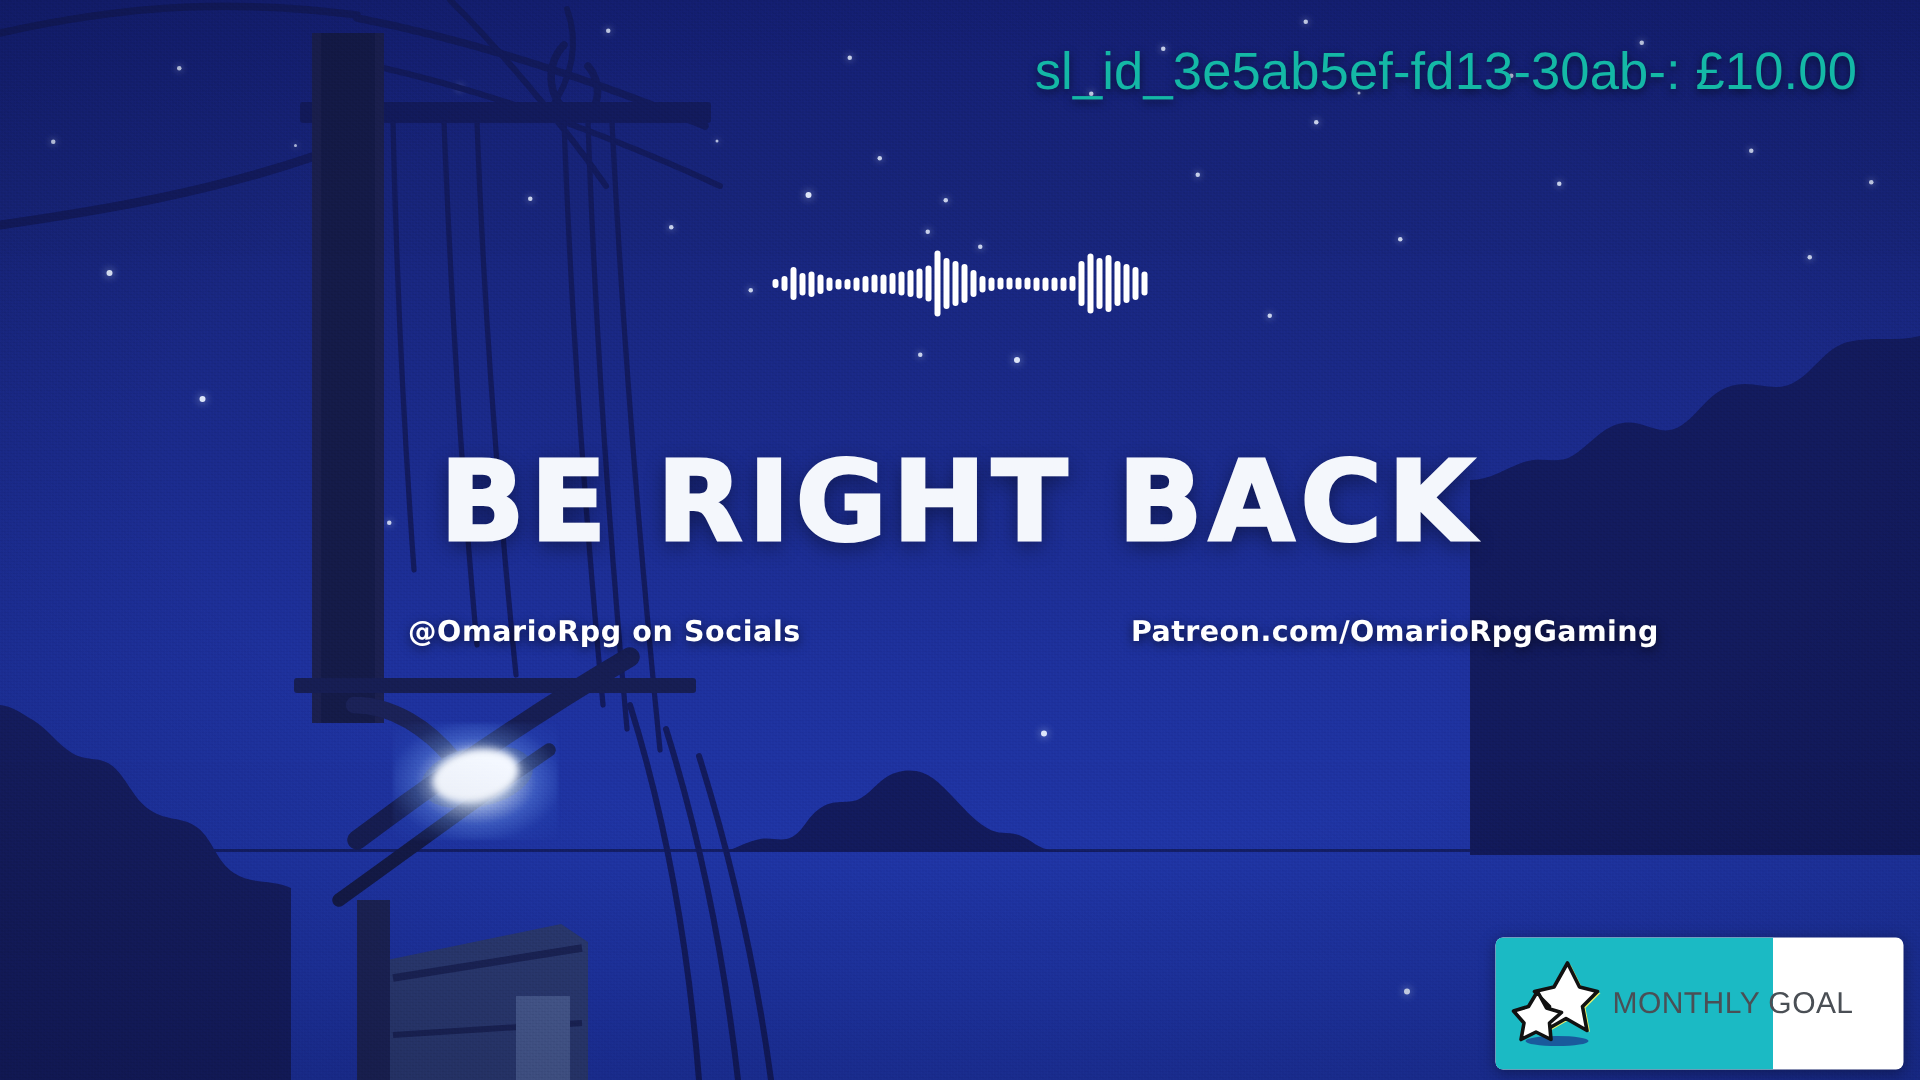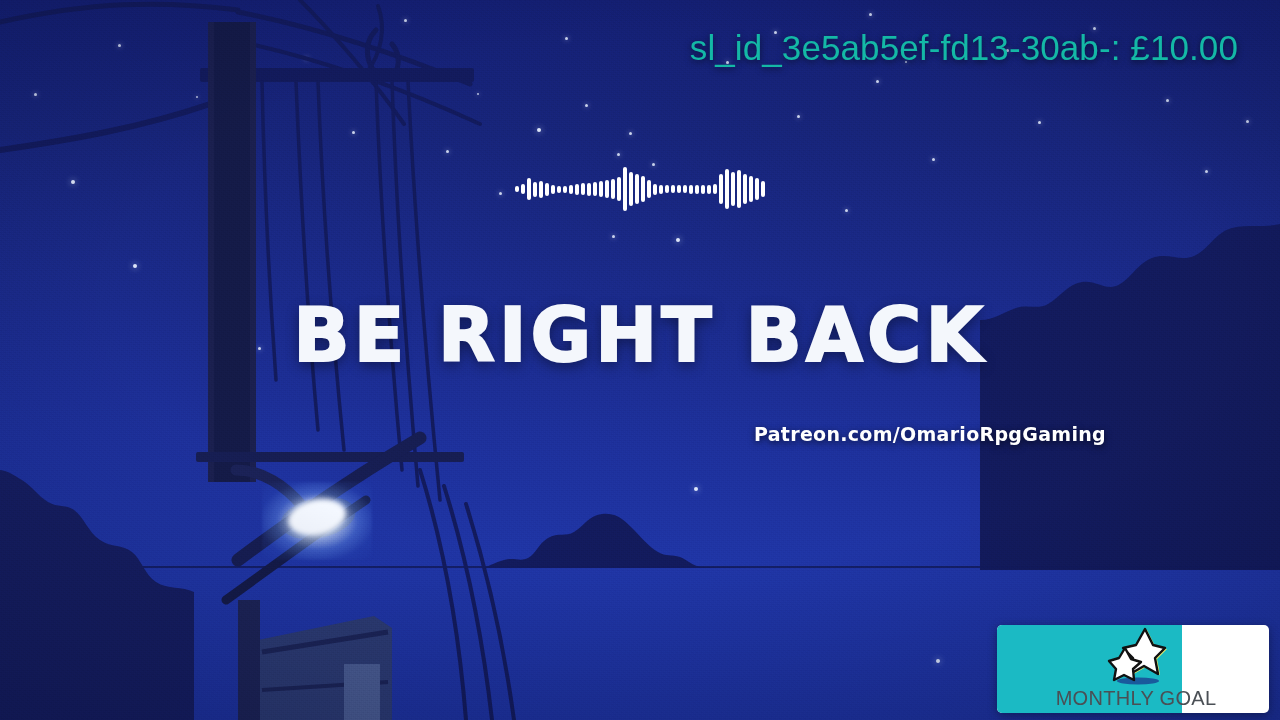--- a/index.html
+++ b/index.html
@@ -93,31 +93,31 @@
   .social-left {
     position:absolute; left:272px; top:410px;
     font-family:"DejaVu Sans", sans-serif;
     font-weight:700; font-size:19px; letter-spacing:.4px;
     color:#ffffff; text-shadow:0 2px 7px rgba(0,0,0,.6);
   }
   .social-right {
     position:absolute; left:754px; top:410px;
     font-family:"DejaVu Sans", sans-serif;
     font-weight:700; font-size:19px; letter-spacing:.3px;
-    color:#ffffff; text-shadow:0 2px 7px rgba(0,0,0,.6);margin-top:13px;
+    color:#ffffff; text-shadow:0 2px 7px rgba(0,0,0,.6);
   }
 
   
   .goal-widget {
     position:absolute; left:997px; top:625px;
     width:272px; height:88px;
     border-radius:5px; overflow:hidden;
     background:#ffffff;
     box-shadow:0 2px 10px rgba(0,0,0,.35);
-    display:flex; align-items:center;flex-direction:column;
+    display:flex; align-items:center;
   }
   .goal-fill {
     position:absolute; left:0; top:0; bottom:0;
     background:#1bbac4;
   }
   .goal-star {
     position:relative; z-index:2;
     margin-left:10px; width:62px; height:62px; flex:0 0 auto;
   }
   .goal-text { position:relative; z-index:2; margin-left:6px; }
@@ -305,20 +305,21 @@
       <div class="bar" style="height: 34px;"></div>
       <div class="bar" style="height: 38px;"></div>
       <div class="bar" style="height: 30px;"></div>
       <div class="bar" style="height: 26px;"></div>
       <div class="bar" style="height: 22px;"></div>
       <div class="bar" style="height: 16px;"></div>
     </div>
 
   <div class="headline">BE RIGHT BACK</div>
 
+  <div class="social-left">@OmarioRpg on Socials</div>
   <div class="social-right">Patreon.com/OmarioRpgGaming</div>
 
   <div class="goal-widget">
     <div class="goal-fill" id="goal-fill" style="width: 68%;"></div>
 
     <div class="goal-star">
       <svg width="62" height="62" viewBox="0 0 62 62">
         <ellipse cx="31" cy="56" rx="21" ry="3.4" fill="#1a3a8f" opacity=".75"></ellipse>
         <path d="M40,5 L48,21 L60,24 L50,34 L53,50 L39,42 L25,50 L28,34 L18,24 L31,21 Z" fill="#e8f06a"></path>
         <path d="M38,4 L46,20 L58,23 L48,33 L51,49 L37,41 L23,49 L26,33 L16,23 L29,20 Z" fill="#ffffff" stroke="#111111" stroke-width="2.4" stroke-linejoin="round"></path>

